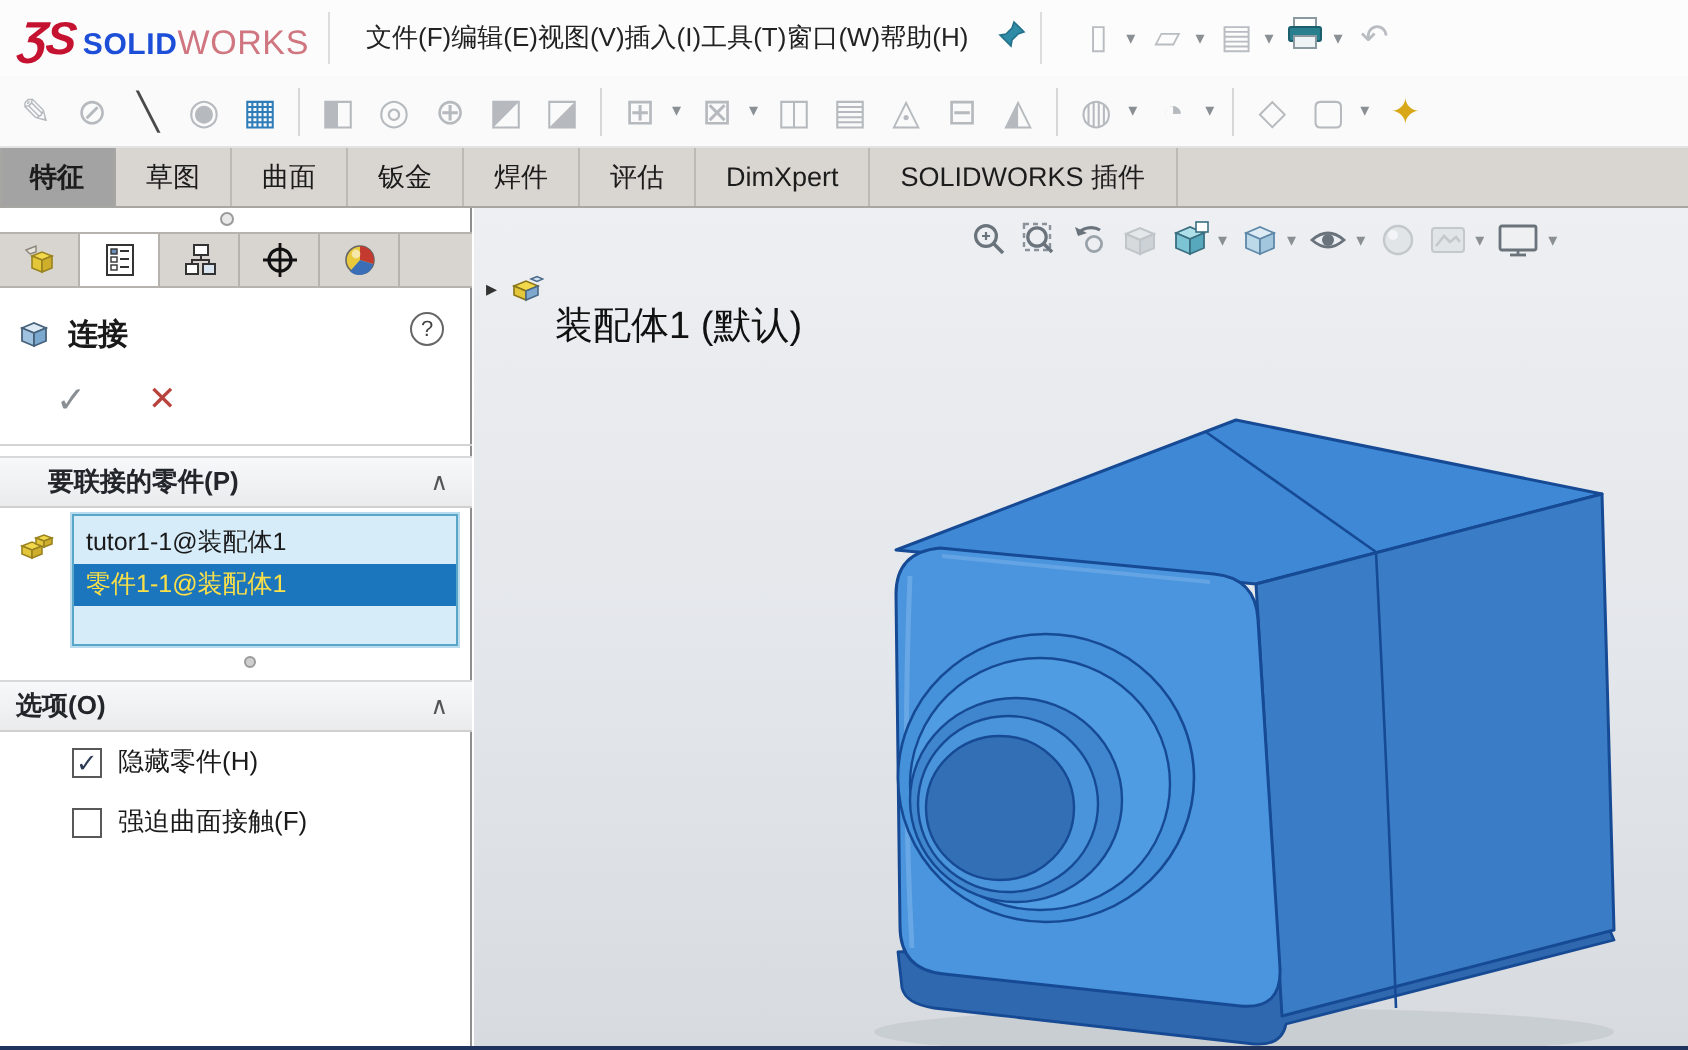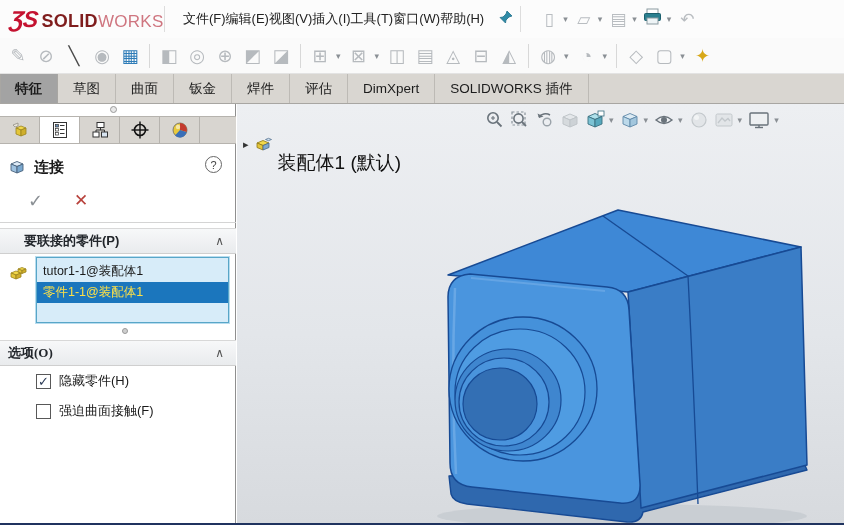--- a/index.html
+++ b/index.html
@@ -4,21 +4,21 @@
 <style>
   * { margin:0; padding:0; box-sizing:border-box; }
   html,body { width:844px; height:525px; overflow:hidden; }
   body { font-family:"Liberation Sans","DejaVu Sans",sans-serif; background:#fff; position:relative; }
   .app { position:absolute; inset:0; border-bottom:2px solid #20335f; }
 
   
   .menubar { position:absolute; left:0; top:0; width:844px; height:38px; background:#fcfcfc; display:flex; align-items:center; }
   .logo { display:flex; align-items:baseline; padding-left:10px; width:158px; flex:0 0 auto; }
   .logo-mark { color:#c41230; font-size:23px; font-weight:bold; font-style:italic; letter-spacing:-1px; margin-right:4px; transform:skewX(-6deg); }
-  .logo-bold { color:#7f1d1d; font-size:18px; font-weight:bold; letter-spacing:.3px; }
+  .logo-bold { color:#1d4ed8; font-size:15px; font-weight:bold; letter-spacing:.3px; }
   .logo-light { color:#cf7680; font-size:17px; font-weight:400; letter-spacing:.3px;text-align:center; }
   .vsep { width:1px; height:26px; background:#ddd; margin:0 6px; flex:0 0 auto; }
   .menu-items { display:flex; padding-left:12px; }
   .menu-item { font-size:13px; color:#222; cursor:default; white-space:nowrap; }
   .pin { margin-left:14px; flex:0 0 auto; }
   .qbar { display:flex; align-items:center; gap:2px; margin-left:10px; }
   .qicon { font-size:17px; color:#b9bdc1; width:24px; text-align:center; }
   .qdrop, .t2drop { font-size:9px; color:#8a8f94; margin:0 2px 0 0; }
 
   
@@ -46,21 +46,21 @@
   .pm-header { position:absolute; left:0; top:48px; width:236px; height:30px; display:flex; align-items:center; }
   .pm-title { font-size:15px; font-weight:bold; color:#1a1a1a; margin-left:8px; }
   .help-circle { position:absolute; right:14px; top:4px; width:17px; height:17px; border:1px solid #666; border-radius:50%; font-size:11px; color:#444; display:flex; align-items:center; justify-content:center; }
   .okx { position:absolute; left:0; top:86px; width:236px; height:26px; }
   .ok-glyph { position:absolute; left:28px; font-size:18px; font-weight:bold; color:#8a8f94; }
   .cancel-glyph { position:absolute; left:74px; font-size:17px; font-weight:bold; color:#b8423c; }
   .pm-divider { position:absolute; left:0; top:118px; width:236px; height:1px; background:#d4d4d4; }
   .sect { position:absolute; left:0; width:236px; height:26px; background:linear-gradient(#f7f8f9,#e9ebed); border-top:1px solid #d8d8d8; border-bottom:1px solid #cfcfcf; display:flex; align-items:center; }
   .sect-title { font-size:13px; font-weight:bold; color:#22262b; margin-left:8px; }
   .sect-chevron { position:absolute; right:12px; font-size:12px; color:#555; }
-  .sect1 { top:124px;padding-left:16px; } .sect2 { top:236px;font-family:Liberation Serif, serif; }
+  .sect1 { top:124px;padding-left:16px; } .sect2 { top:236px; }
   .part-ico { position:absolute; left:9px; top:160px; }
   .listbox { position:absolute; left:36px; top:153px; width:193px; height:66px; background:#d7ecf9; border:1px solid #58a6c8; box-shadow:0 0 0 1px #b8dcee; padding-top:3px; }
   .listrow { font-size:12.5px; color:#1a1a1a; height:21px; line-height:21px; padding-left:6px; white-space:nowrap; overflow:hidden; }
   .listrow.selected { background:#1b76bd; color:#fde047; }
   .resize-dot { position:absolute; left:122px; top:224px; width:6px; height:6px; border-radius:50%; background:#cfcfcf; border:1px solid #9a9a9a; }
   .cbrow { position:absolute; left:36px; display:flex; align-items:center; gap:8px; }
   .cb1 { top:268px; } .cb2 { top:298px; }
   .cbbox { width:15px; height:15px; background:#fff; border:1px solid #585858; font-size:13px; font-weight:bold; color:#2b3a55; display:flex; align-items:center; justify-content:center; line-height:1; }
   .cblabel { font-size:13px; color:#1a1a1a; }
 

